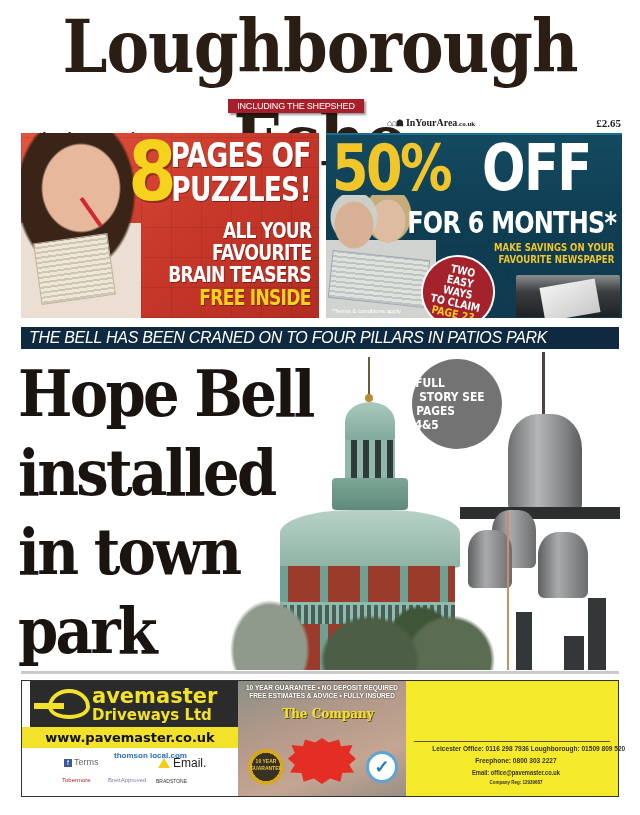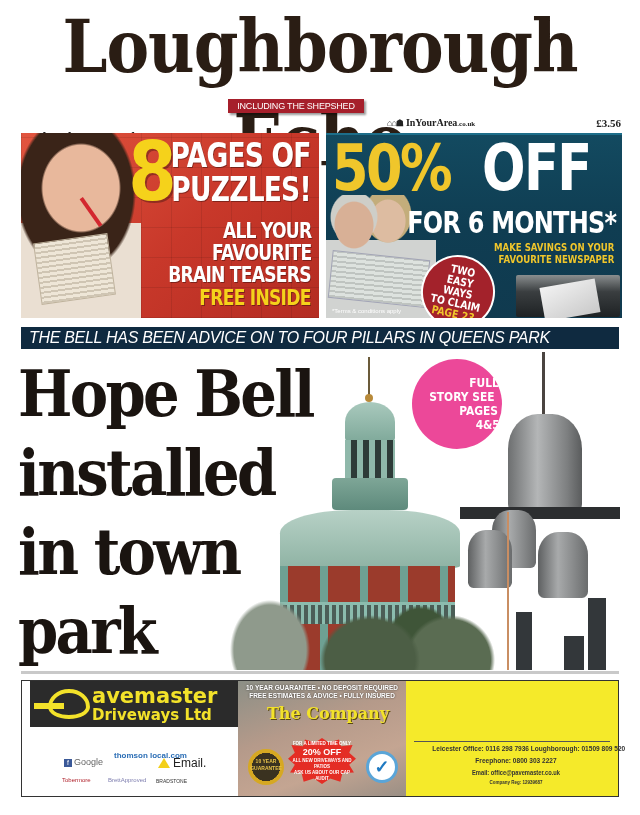--- a/index.html
+++ b/index.html
@@ -195,21 +195,21 @@
   .bs2 { left: 248px; top: 178px; }
   .bs3 { left: 318px; top: 180px; width: 50px; height: 66px; }
   .post { position: absolute; background: #33373a; }
   .p1 { left: 296px; top: 260px; width: 16px; height: 58px; }
   .p2 { left: 344px; top: 284px; width: 20px; height: 34px; }
   .p3 { left: 368px; top: 246px; width: 18px; height: 72px; }
   .rope { position: absolute; left: 287px; top: 160px; width: 2px; height: 158px; background: #c98e63; }
 
   .story-badge {
     position: absolute; left: 412px; top: 359px; width: 90px; height: 90px; border-radius: 50%;
-    background: #ec4899; display: flex; flex-direction: column; align-items: flex-end; justify-content: center;
+    background: #737373; display: flex; flex-direction: column; align-items: flex-start; justify-content: center;
   }
   .story-badge span {
     font-family: "DejaVu Sans", sans-serif; font-weight: bold; color: #fff; font-size: 13px; line-height: 14px;
     display: block; text-align: center; transform: scaleX(0.82); white-space: nowrap;
   }
 
   .rule { position: absolute; left: 21px; top: 671px; width: 598px; height: 3px; background: #c9c9c9; }
 
   
   .ad { position: absolute; left: 21px; top: 680px; width: 598px; height: 117px; border: 1px solid #333; }
@@ -237,21 +237,21 @@
   .lg-yell .tri { display: inline-block; width: 0; height: 0; border-left: 6px solid transparent; border-right: 6px solid transparent; border-bottom: 10px solid #f3cf1a; margin-right: 3px; vertical-align: -1px; }
   .lg-tobermore { left: 40px; top: 26px; color: #b0222c; font-size: 6px; }
   .lg-brett { left: 86px; top: 26px; color: #7f7fb0; font-size: 6px; }
   .lg-bradstone { left: 134px; top: 27px; color: #333; font-size: 5px; }
 
   .ad-mid {
     position: absolute; left: 216px; top: 0; width: 168px; height: 115px;
     background: linear-gradient(160deg, #8c8f86 0%, #b59a8a 40%, #c4a592 70%, #9a8f85 100%);
   }
   .ad-mid-top { position: absolute; left: 0; top: 3px; width: 168px; text-align: center; color: #fff; font-weight: bold; font-size: 6.5px; line-height: 8px; white-space: nowrap; text-shadow: 0 0 2px #333; }
-  .ad-trust { position: absolute; left: 0; top: 26px; width: 180px; text-align: center; font-family: "DejaVu Serif", serif; font-weight: bold; color: #f3e22a; font-size: 16px; line-height: 14px; text-shadow: 1px 1px 0 #5a4a10; }
+  .ad-trust { position: absolute; left: 0; top: 26px; width: 180px; text-align: center; font-family: "DejaVu Serif", serif; font-weight: bold; color: #f3e22a; font-size: 12px; line-height: 14px; text-shadow: 1px 1px 0 #5a4a10; }
   .ad-starburst {
     position: absolute; left: 50px; top: 57px; width: 68px; height: 46px; background: #e42d25;
     clip-path: polygon(50% 0, 60% 10%, 75% 3%, 78% 18%, 95% 15%, 90% 32%, 100% 45%, 90% 58%, 97% 75%, 80% 76%, 77% 95%, 62% 88%, 50% 100%, 38% 88%, 23% 95%, 20% 76%, 3% 75%, 10% 58%, 0 45%, 10% 32%, 5% 15%, 22% 18%, 25% 3%, 40% 10%);
   }
   .ad-star-text { position: absolute; left: 50px; top: 60px; width: 68px; text-align: center; color: #fff; font-size: 4.5px; line-height: 6px; font-weight: bold; }
   .ad-star-text .big { font-size: 9px; line-height: 11px; }
   .ad-guarantee {
     position: absolute; left: 10px; top: 68px; width: 36px; height: 36px; border-radius: 50%;
     background: radial-gradient(circle, #3a3220 0 55%, #d6a822 56% 100%);
     color: #e8c24a; font-size: 5px; font-weight: bold; text-align: center; line-height: 7px; padding-top: 9px;
@@ -278,21 +278,21 @@
 <div class="masthead">
   <div class="masthead-title">Loughborough Echo</div>
   <div class="masthead-sub">INCLUDING THE SHEPSHED ECHO</div>
 </div>
 
 <div class="dateline">
   <span class="date">Wednesday, September 11, 2024</span>
   <span class="iya">
     <span class="houses">⌂⌂☗</span><span>InYourArea</span><span class="domain">.co.uk</span>
   </span>
-  <span class="price">£3.56</span>
+  <span class="price">£2.65</span>
 </div>
 
 <div class="promo promo-puzzles">
   <div class="woman">
     <div class="paper"></div>
     <div class="pen"></div>
   </div>
   <div class="puz-8">8</div>
   <div class="puz-line puz-l1">PAGES OF</div>
   <div class="puz-line puz-l2">PUZZLES!</div>
@@ -318,21 +318,21 @@
     <span>EASY WAYS</span>
     <span>TO CLAIM</span>
     <span class="pg">PAGE 23</span>
   </div>
   <div class="slot">
     <div class="np"></div>
   </div>
   <div class="terms">*Terms &amp; conditions apply</div>
 </div>
 
-<div class="strap">THE  BELL HAS BEEN ADVICE ON TO FOUR PILLARS IN QUEENS PARK</div>
+<div class="strap">THE  BELL HAS BEEN CRANED ON TO FOUR PILLARS IN PATIOS PARK</div>
 
 <div class="photo">
   <div class="tower-spire"></div>
   <div class="tower-ball"></div>
   <div class="tower-onion"></div>
   <div class="tower-lantern"></div>
   <div class="tower-gallery"></div>
   <div class="tower-dome"></div>
   <div class="tower-body"></div>
   <div class="tower-rail"></div>
@@ -365,46 +365,41 @@
 
 <div class="rule"></div>
 
 <div class="ad">
   <div class="ad-left">
     <div class="ad-logo-band">
       <div class="ad-logo-icon"></div>
       <div class="ad-brand1">avemaster</div>
       <div class="ad-brand2">Driveways Ltd</div>
     </div>
+    <div class="ad-url">www.pavemaster.co.uk</div>
     <div class="ad-logos">
-      <span class="ad-logo lg-google"><span class="fb">f</span><span>Google</span></span>
+      <span class="ad-logo lg-google"><span class="fb">f</span><span>Terms</span></span>
       <span class="ad-logo lg-thomson">thomson local.com</span>
       <span class="ad-logo lg-yell"><span class="tri"></span><span>Email.</span></span>
       <span class="ad-logo lg-tobermore">Tobermore</span>
       <span class="ad-logo lg-brett">BrettApproved</span>
       <span class="ad-logo lg-bradstone">BRADSTONE</span>
     </div>
   </div>
 
   <div class="ad-mid">
     <div class="ad-mid-top">
       <div>10 YEAR GUARANTEE • NO DEPOSIT REQUIRED</div>
       <div>FREE ESTIMATES &amp; ADVICE • FULLY INSURED</div>
     </div>
     <div class="ad-trust">
       <div>The Company</div>
     </div>
     <div class="ad-guarantee">10 YEAR GUARANTEE</div>
     <div class="ad-starburst"></div>
-    <div class="ad-star-text">
-      <div>FOR A LIMITED TIME ONLY</div>
-      <div class="big">20% OFF</div>
-      <div>ALL NEW DRIVEWAYS AND PATIOS</div>
-      <div>ASK US ABOUT OUR CAP AUDIT</div>
-    </div>
     <div class="ad-check">✓</div>
   </div>
 
   <div class="ad-right">
     <div class="ad-divider"></div>
     <div class="ad-contact">
       <div class="c1">Leicester Office: 0116 298 7936 Loughborough: 01509 809 520</div>
       <div class="c2">Freephone: 0800 303 2227</div>
       <div class="c3">Email: office@pavemaster.co.uk</div>
       <div class="c4">Company Reg: 12939687</div>

